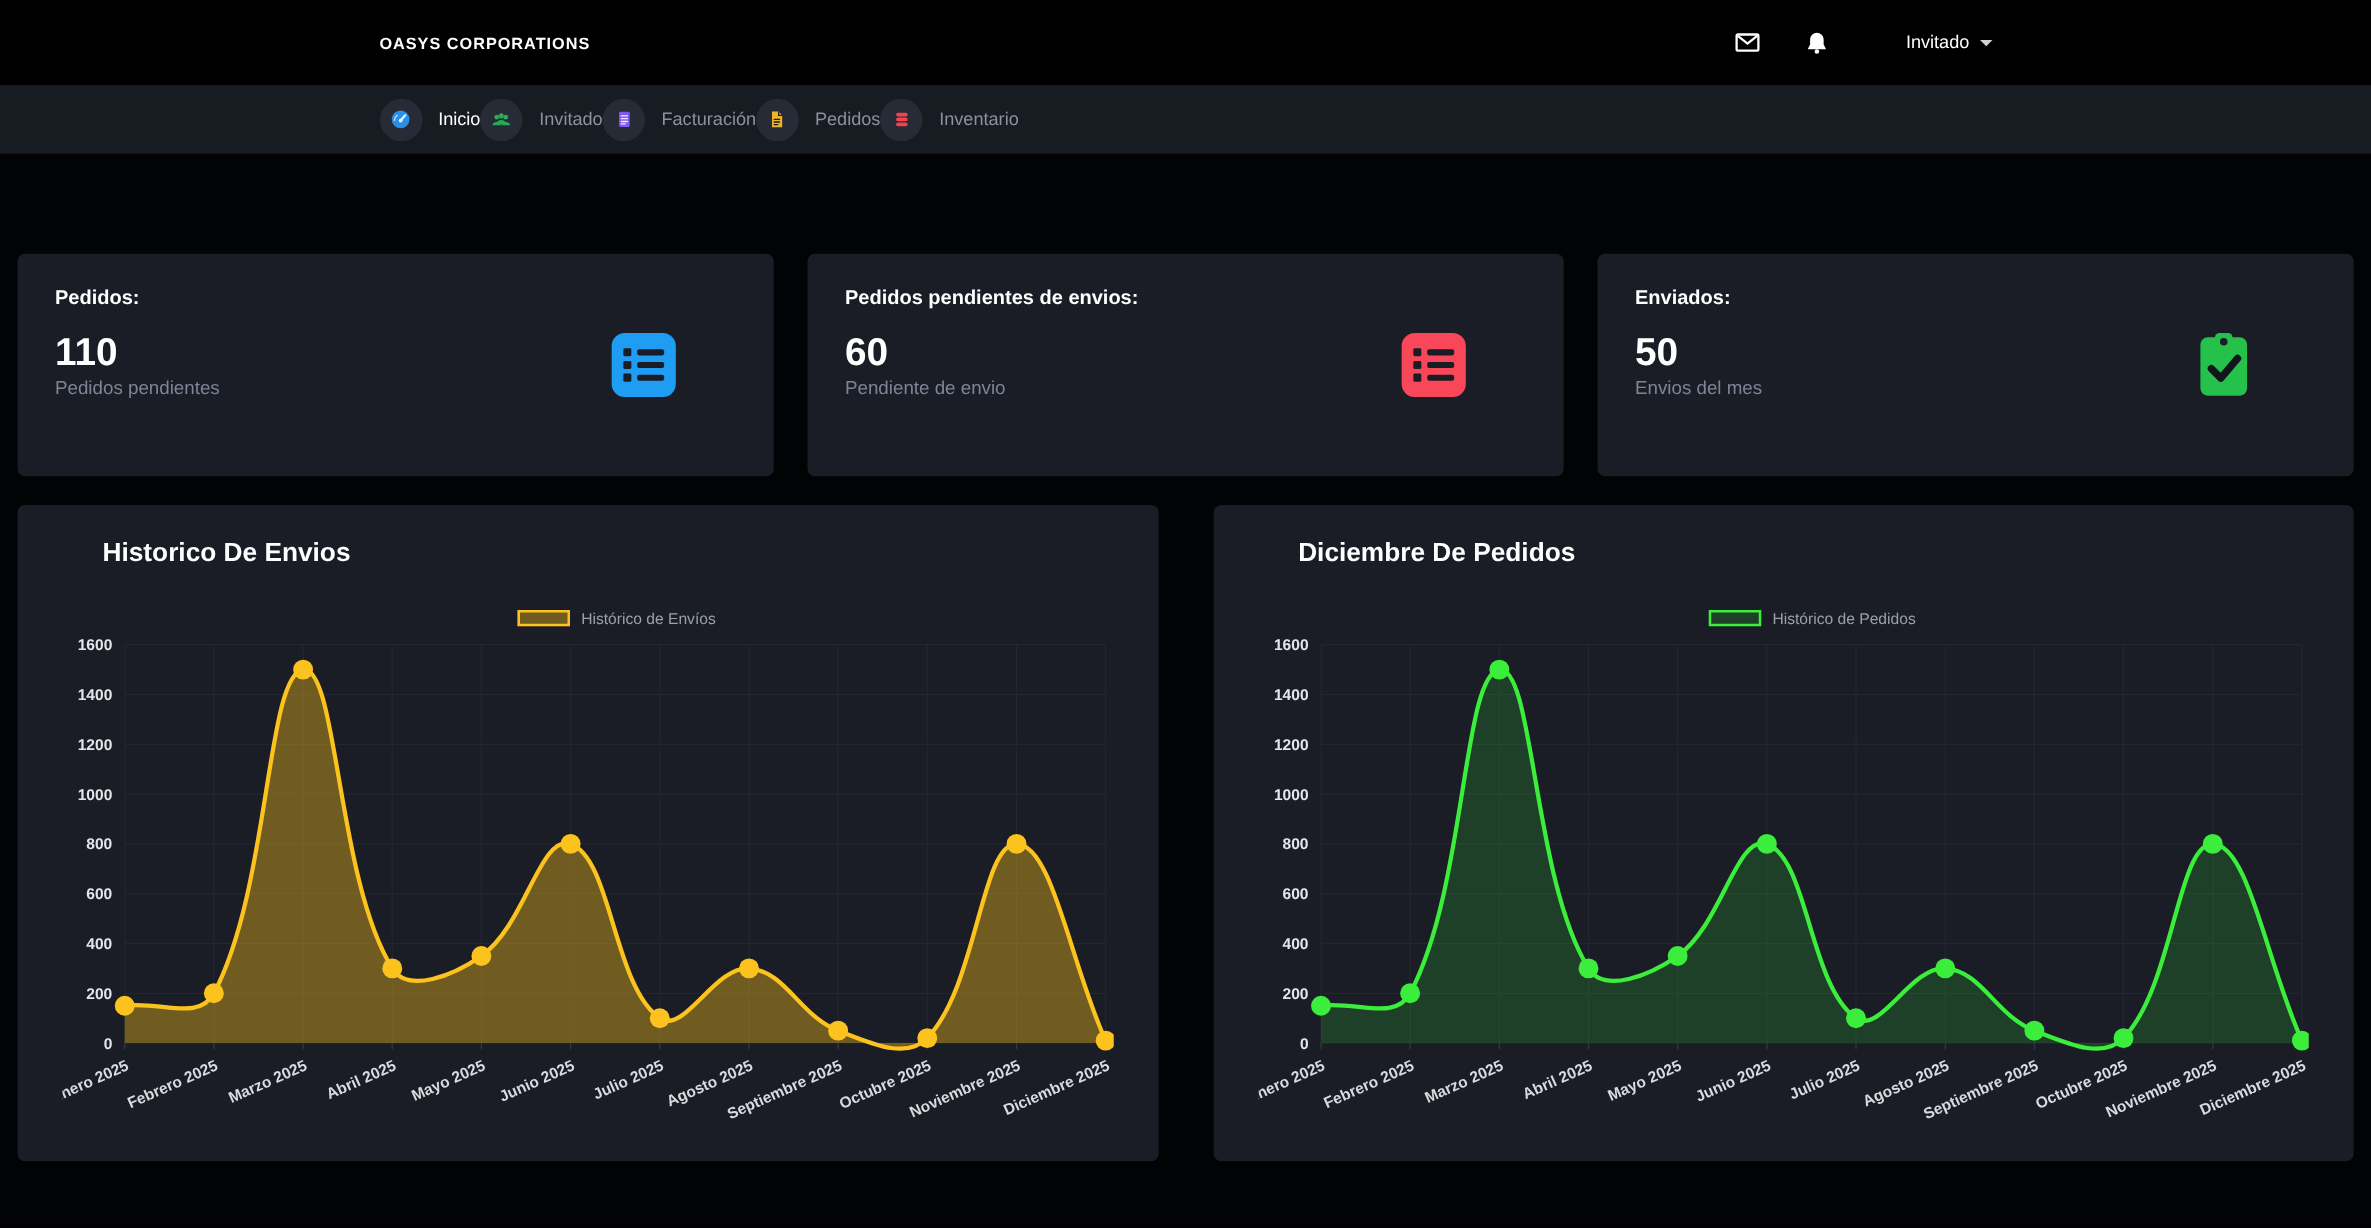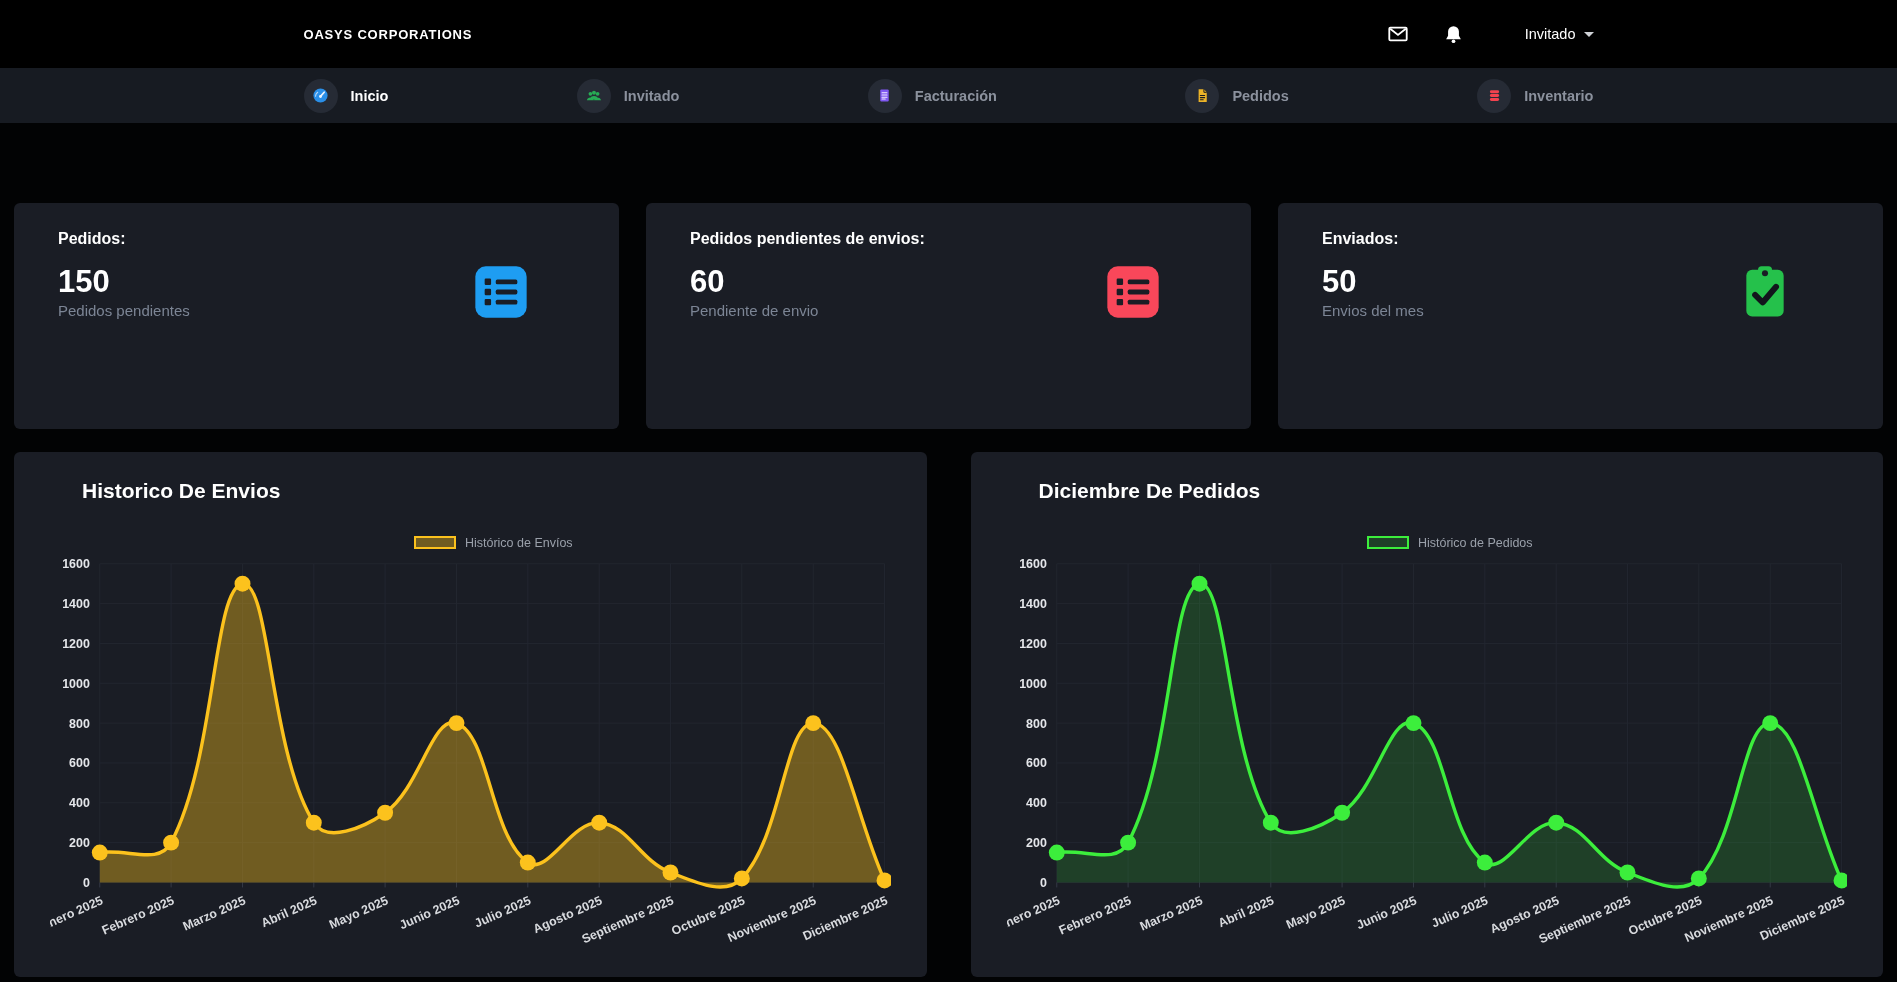--- a/index.html
+++ b/index.html
@@ -17,29 +17,29 @@
   
   .header{height:68px;background:var(--header-bg);display:flex;align-items:center;}
   .container{width:1290px;margin:0 auto;display:flex;align-items:center;}
   .brand{font-size:13px;font-weight:700;letter-spacing:.8px;color:#fff;}
   .header-right{margin-left:auto;display:flex;align-items:center;gap:34px;}
   .hicon{width:22px;height:22px;display:inline-flex;align-items:center;justify-content:center;cursor:pointer;}
   .user-menu{display:flex;align-items:center;gap:8px;cursor:pointer;font-size:14.5px;color:#fff;margin-left:26px;}
   .caret{width:0;height:0;border-left:5px solid transparent;border-right:5px solid transparent;border-top:5px solid #cfd2d6;}
   
   .nav{height:55px;background:var(--nav-bg);display:flex;align-items:center;}
-  .nav .container{justify-content:space-between;font-weight:bold;}
+  .nav .container{}
   .nav-item{display:flex;align-items:center;gap:13px;cursor:pointer;}
   .nav-circle{width:34px;height:34px;border-radius:50%;background:#262b35;display:flex;align-items:center;justify-content:center;}
   .nav-label{font-size:14.5px;color:var(--navlabel);}
   .nav-item.active .nav-label{color:#fff;}
   
   .main{padding:80px 14px 0;}
   .stats-row{display:flex;gap:27px;}
-  .stat-card{flex:1;background:var(--card-bg);border-radius:6px;height:226px;padding:27px 44px;}
+  .stat-card{flex:1;background:var(--card-bg);border-radius:6px;height:178px;padding:27px 30px;}
   .stat-title{font-size:16px;font-weight:700;color:#fff;}
   .stat-body{display:flex;align-items:center;justify-content:space-between;margin-top:16px;padding-right:46px;}
   .stat-value{font-size:31px;font-weight:800;color:#fff;line-height:1.1;}
   .stat-sub{font-size:15px;color:var(--muted);margin-top:3px;}
   .stat-icon{width:56px;height:56px;flex:0 0 auto;}
   
   .charts-row{display:flex;gap:44px;margin-top:23px;}
   .chart-card{flex:1;background:var(--card-bg);border-radius:6px;height:525px;padding:27px 36px;}
   .chart-title{font-size:21px;font-weight:700;color:#fff;margin-left:32px;}
   .legend{display:flex;justify-content:center;gap:9px;margin-top:33px;height:14px;padding-left:46px;cursor:pointer;}
@@ -147,21 +147,21 @@
 </div>
 
 <div class="main">
 
   <div class="stats-row">
 
     <div class="stat-card">
       <div class="stat-title">Pedidos:</div>
       <div class="stat-body">
         <div>
-          <div class="stat-value">150</div>
+          <div class="stat-value">110</div>
           <div class="stat-sub">Pedidos pendientes</div>
         </div>
         <svg class="stat-icon" viewBox="0 0 48 48">
           <rect x="2" y="2" width="44" height="44" rx="9" fill="#1e9df2"></rect>
           <g fill="#1a1d25">
             <rect x="10" y="12.5" width="5.5" height="5.5" rx="1"></rect>
             <rect x="10" y="21.2" width="5.5" height="5.5" rx="1"></rect>
             <rect x="10" y="29.9" width="5.5" height="5.5" rx="1"></rect>
             <rect x="19.5" y="13.2" width="18.5" height="4.2" rx="1.4"></rect>
             <rect x="19.5" y="21.9" width="18.5" height="4.2" rx="1.4"></rect>

